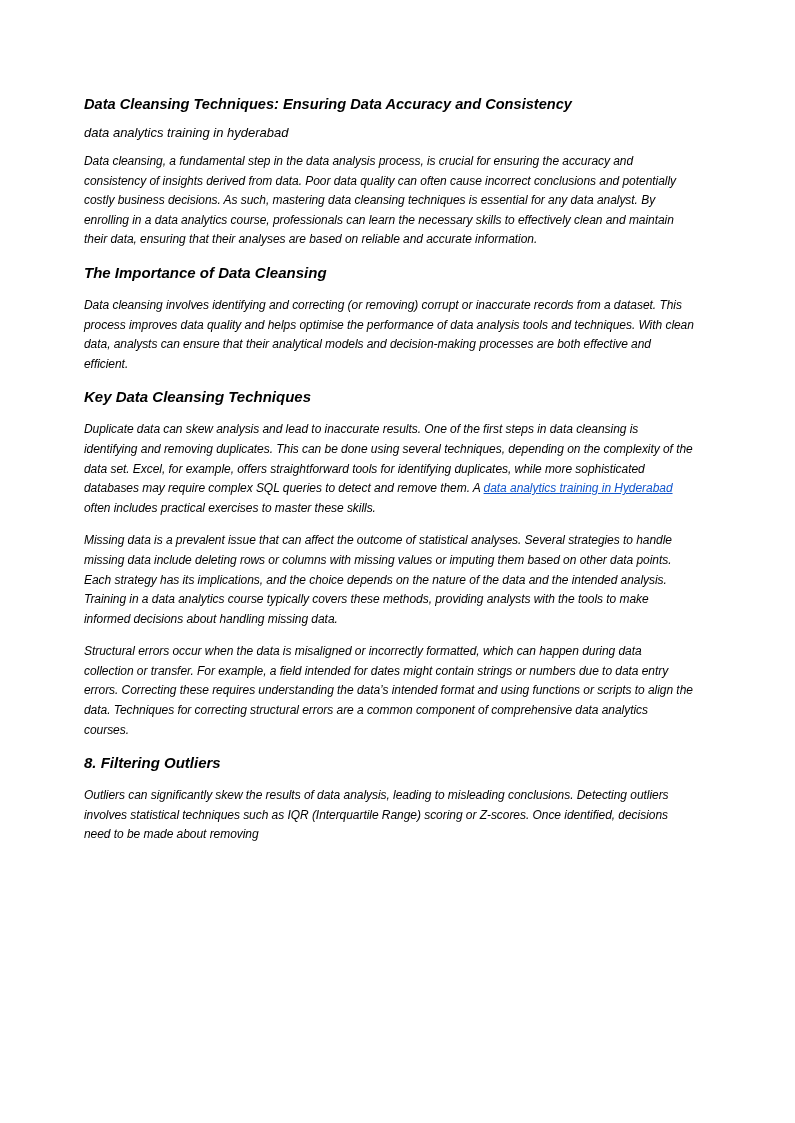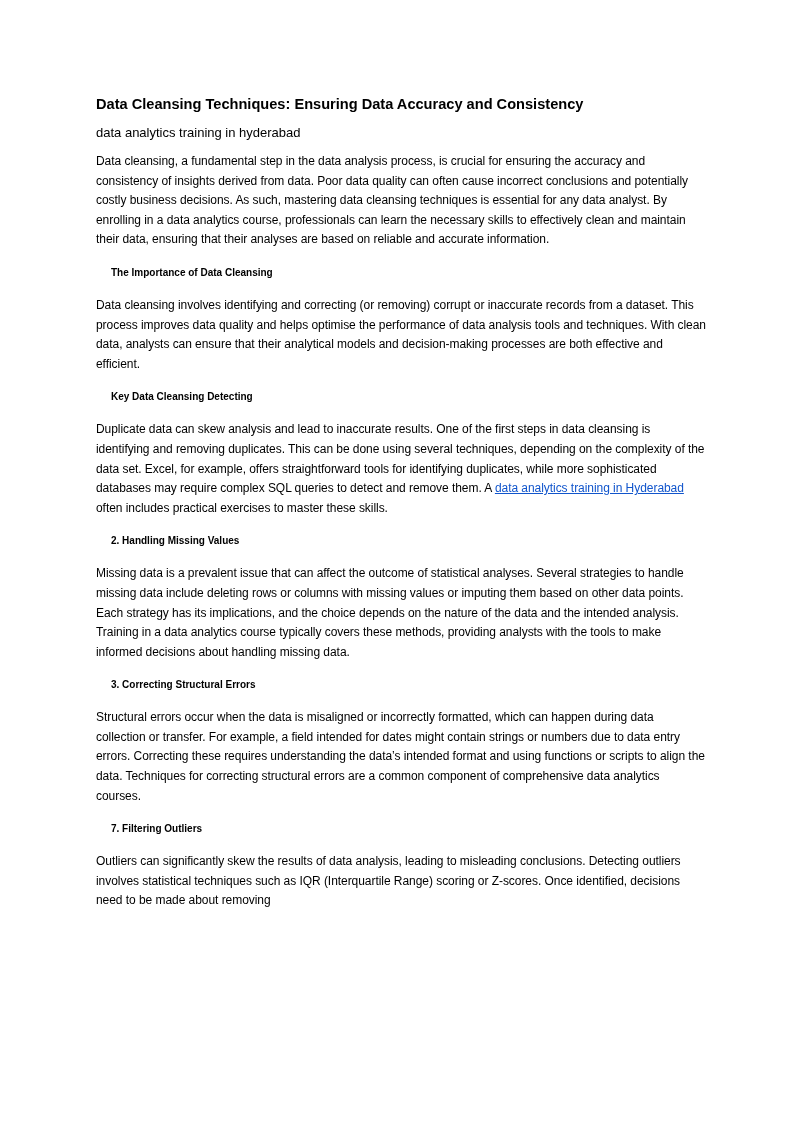--- a/index.html
+++ b/index.html
@@ -10,68 +10,67 @@
     body {
       width: 795px;
       height: 1123px;
       overflow: hidden;
       position: relative;
       font-family: "Liberation Sans", sans-serif;
       color: #000000;
     }
     .page {
       position: absolute;
-      left: 96px;
+      left: 84px;
       top: 94px;
       width: 610px;
+      font-style: italic;
     }
     .title {
       font-size: 14.6px;
       font-weight: bold;
       line-height: 20px;
       margin: 0 0 10px 0;
     }
     .subtitle {
       font-size: 13px;
       line-height: 18px;
       margin: 0 0 10px 0;
     }
     .para {
       font-size: 12px;
       line-height: 19.6px;
       margin: 0 0 13px 0;
       letter-spacing: -0.05px;
     }
     .heading {
-      font-size: 10px;
+      font-size: 15px;
       font-weight: bold;
       line-height: 20px;
-      margin: 0 0 13px 15px;
+      margin: 0 0 13px 0;
     }
     a.link {
       color: #1155cc;
       text-decoration: underline;
     }
   </style>
 </head>
 <body>
 
 <div class="page">
   <div class="title">Data Cleansing Techniques: Ensuring Data Accuracy and Consistency</div>
   <div class="subtitle">data analytics training in hyderabad</div>
   <p class="para">Data cleansing, a fundamental step in the data analysis process, is crucial for ensuring the accuracy and consistency of insights derived from data. Poor data quality can often cause incorrect conclusions and potentially costly business decisions. As such, mastering data cleansing techniques is essential for any data analyst. By enrolling in a data analytics course, professionals can learn the necessary skills to effectively clean and maintain their data, ensuring that their analyses are based on reliable and accurate information.</p>
 
   <div class="heading">The Importance of Data Cleansing</div>
   <p class="para">Data cleansing involves identifying and correcting (or removing) corrupt or inaccurate records from a dataset. This process improves data quality and helps optimise the performance of data analysis tools and techniques. With clean data, analysts can ensure that their analytical models and decision-making processes are both effective and efficient.</p>
 
-  <div class="heading">Key Data Cleansing Detecting</div>
+  <div class="heading">Key Data Cleansing Techniques</div>
 
   <p class="para"><span>Duplicate data can skew analysis and lead to inaccurate results. One of the first steps in data cleansing is identifying and removing duplicates. This can be done using several techniques, depending on the complexity of the data set. Excel, for example, offers straightforward tools for identifying duplicates, while more sophisticated databases may require complex SQL queries to detect and remove them. A </span><a class="link" href="#">data analytics training in Hyderabad</a><span> often includes practical exercises to master these skills.</span></p>
 
-  <div class="heading">2. Handling Missing Values</div>
   <p class="para">Missing data is a prevalent issue that can affect the outcome of statistical analyses. Several strategies to handle missing data include deleting rows or columns with missing values or imputing them based on other data points. Each strategy has its implications, and the choice depends on the nature of the data and the intended analysis. Training in a data analytics course typically covers these methods, providing analysts with the tools to make informed decisions about handling missing data.</p>
 
-  <div class="heading">3. Correcting Structural Errors</div>
   <p class="para">Structural errors occur when the data is misaligned or incorrectly formatted, which can happen during data collection or transfer. For example, a field intended for dates might contain strings or numbers due to data entry errors. Correcting these requires understanding the data’s intended format and using functions or scripts to align the data. Techniques for correcting structural errors are a common component of comprehensive data analytics courses.</p>
 
-  <div class="heading">7. Filtering Outliers</div>
+  <div class="heading">8. Filtering Outliers</div>
   <p class="para">Outliers can significantly skew the results of data analysis, leading to misleading conclusions. Detecting outliers involves statistical techniques such as IQR (Interquartile Range) scoring or Z-scores. Once identified, decisions need to be made about removing</p>
 </div>
 
 </body></html>

